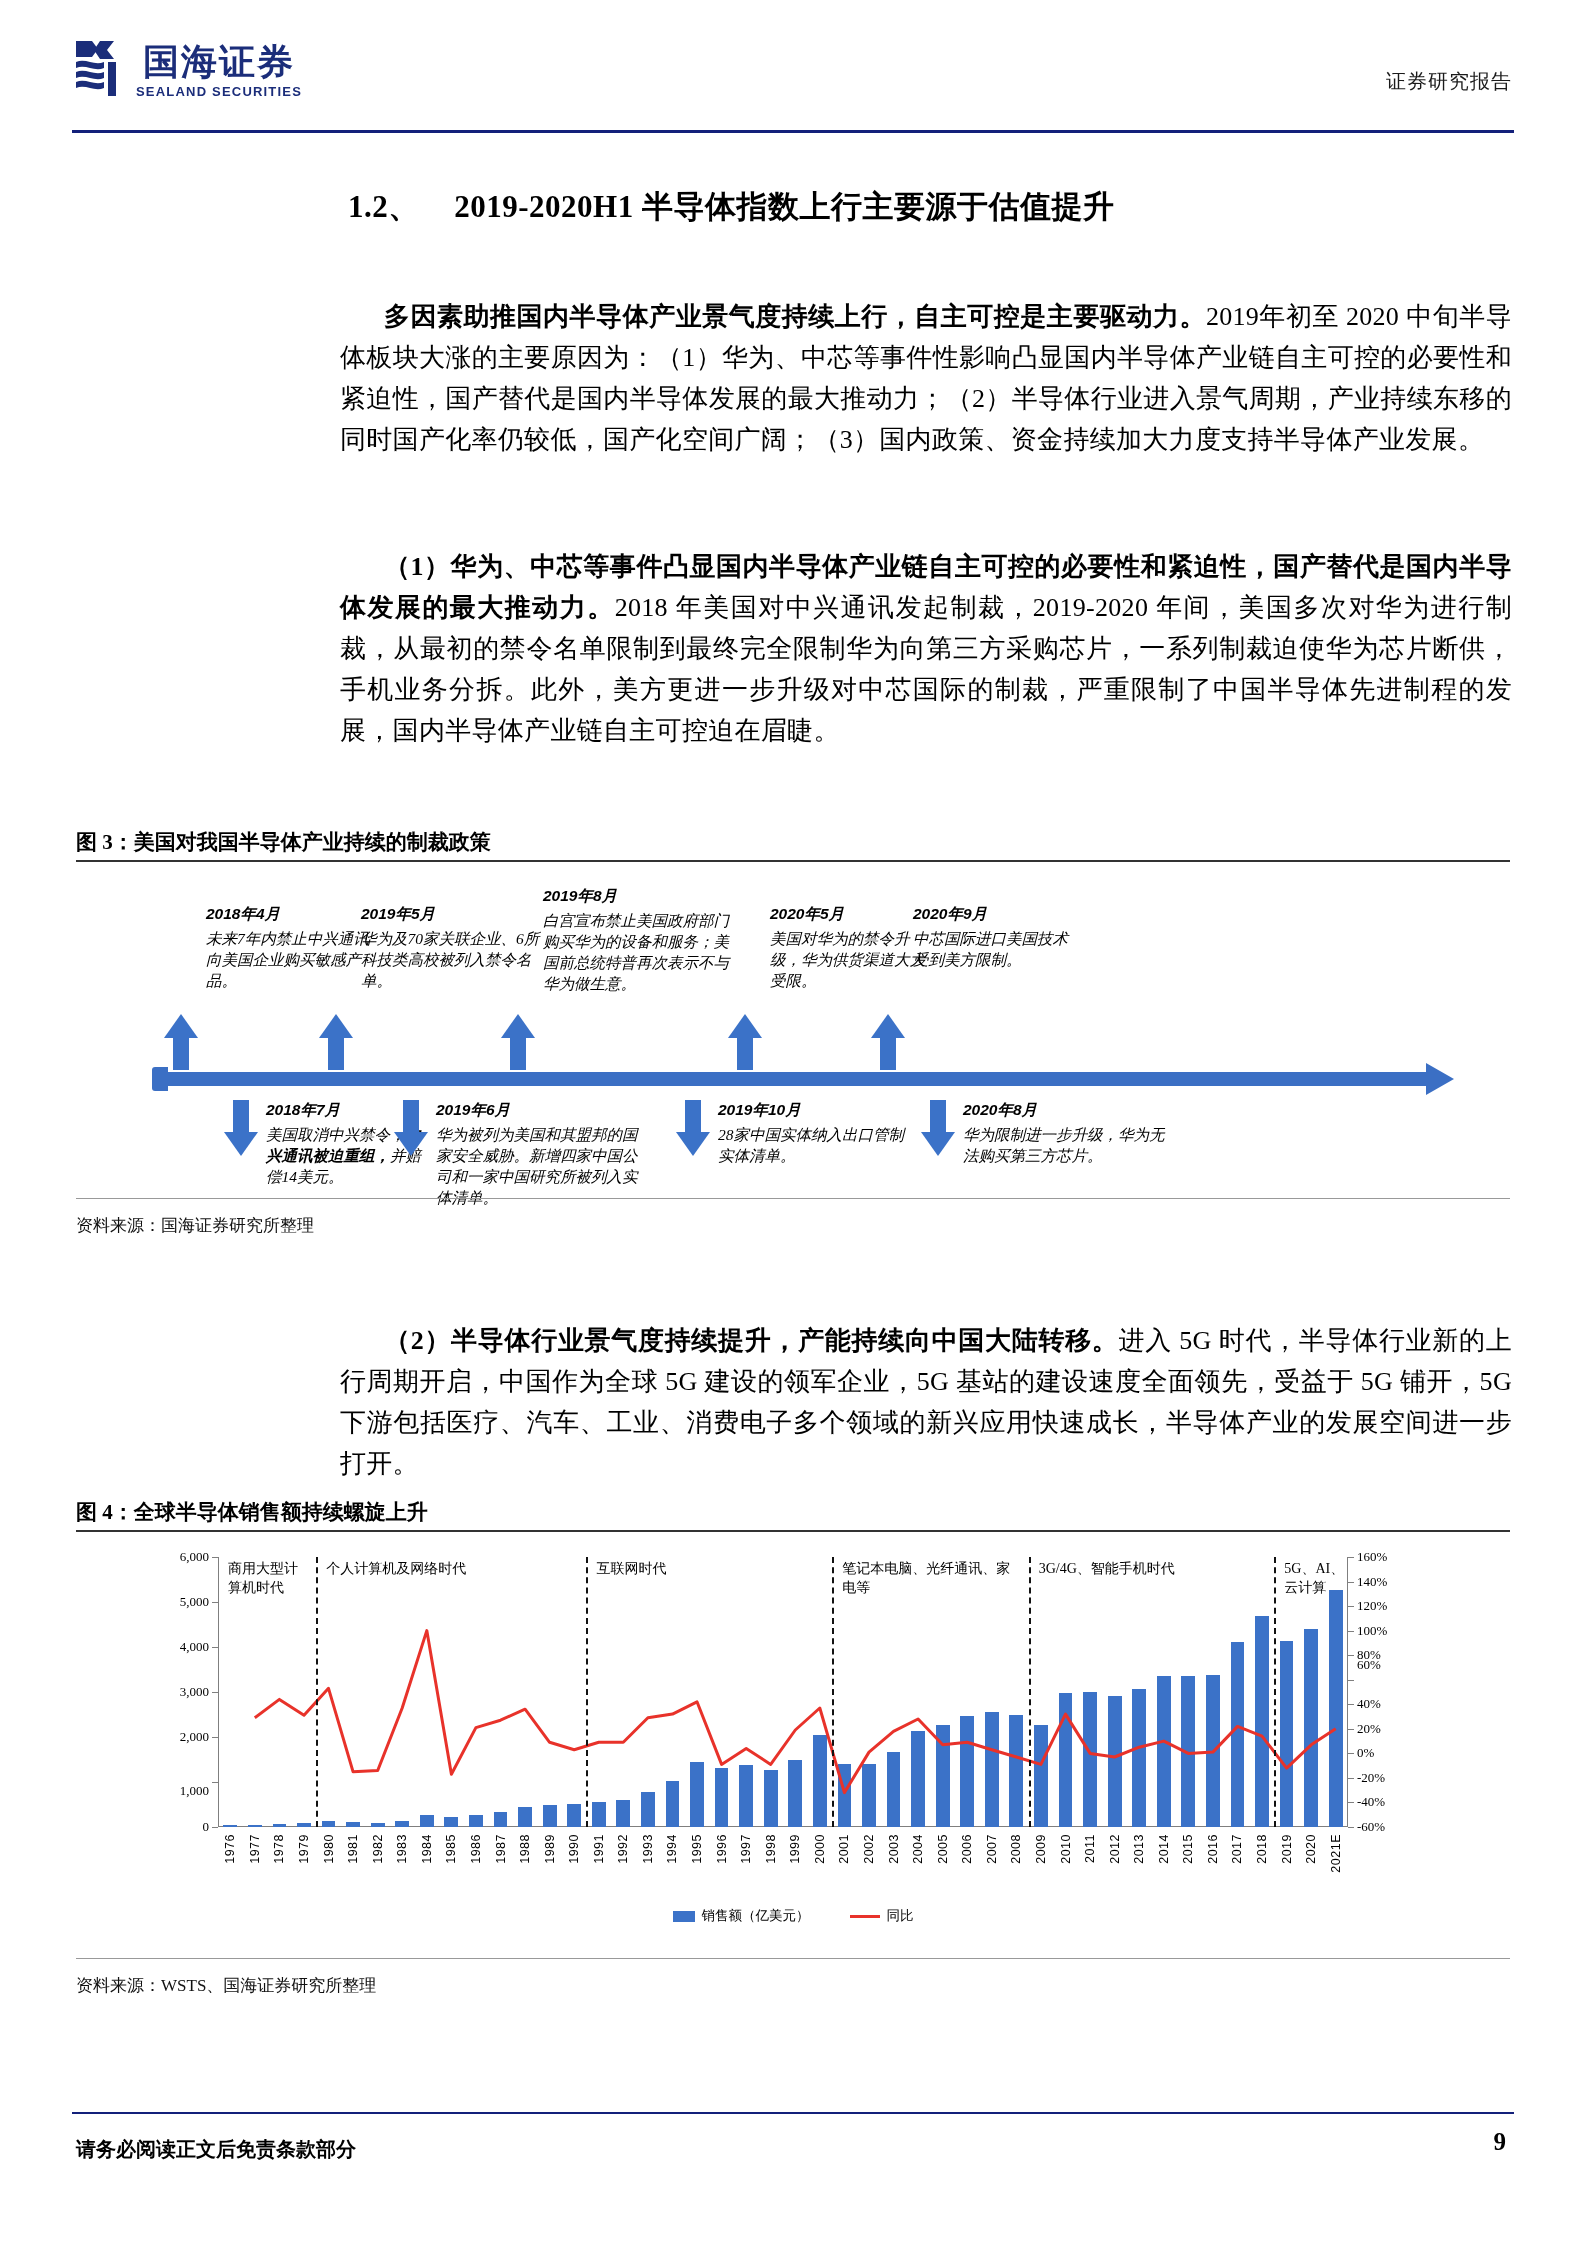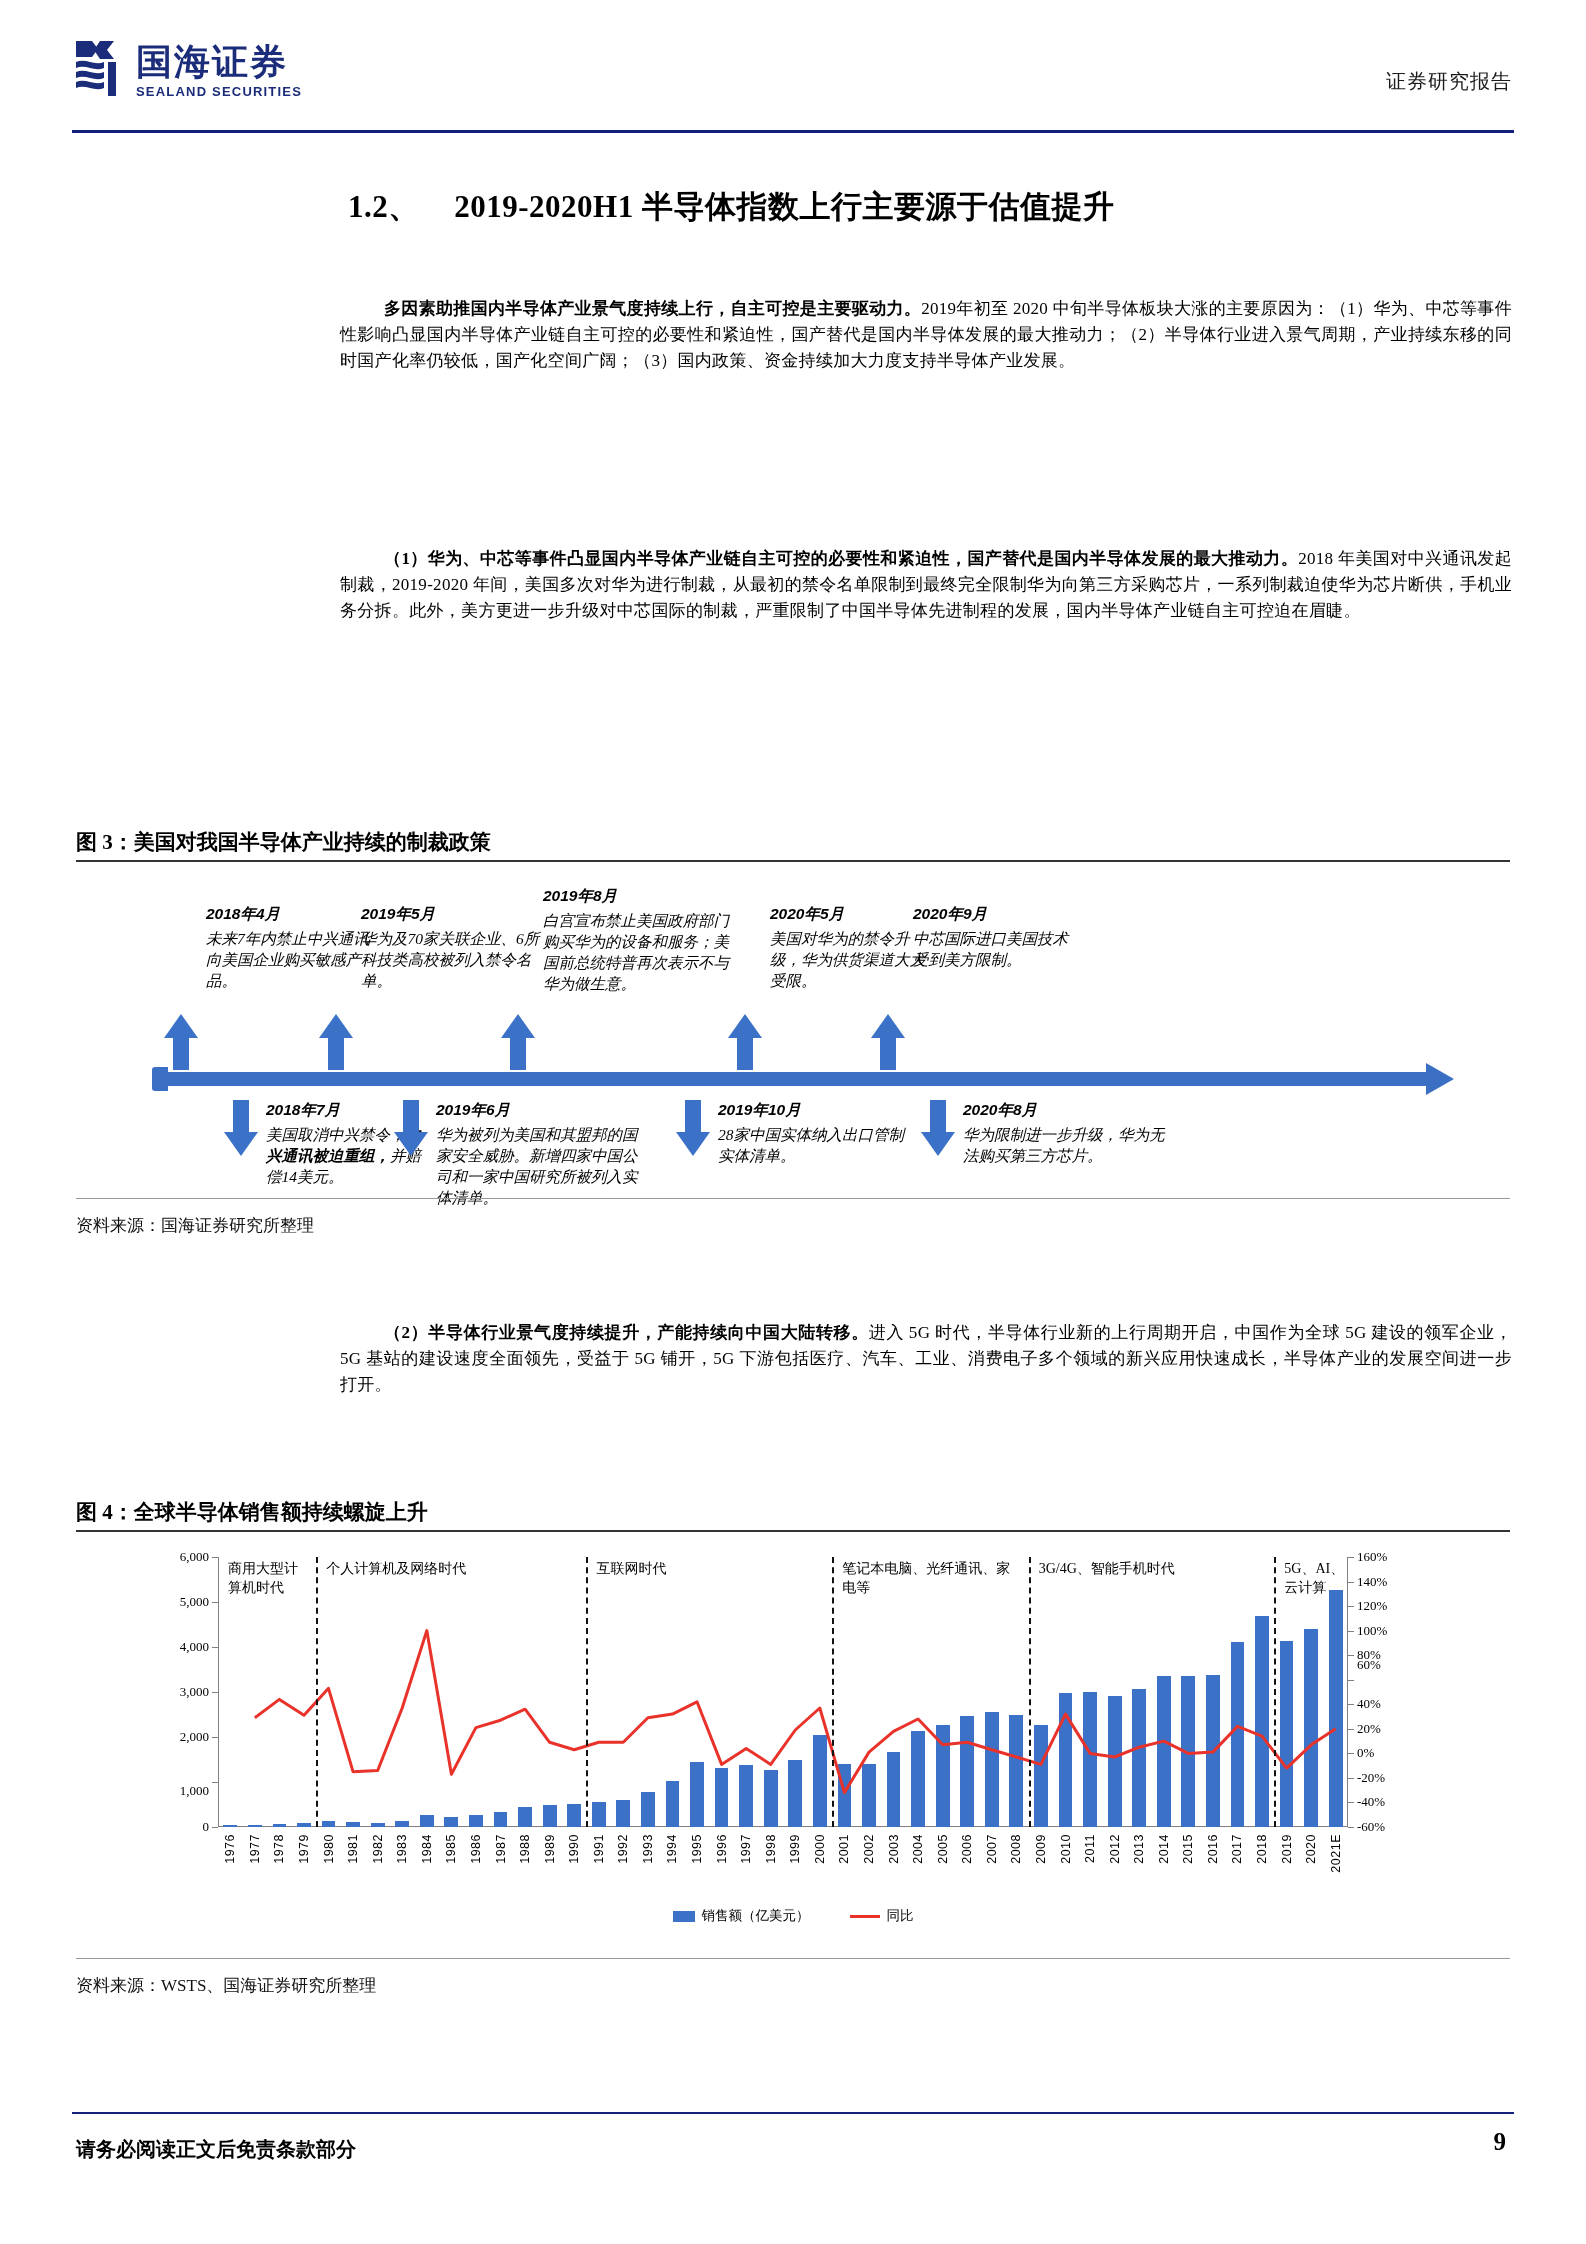--- a/index.html
+++ b/index.html
@@ -7,39 +7,39 @@
     width:1586px;height:2244px;
     background:#ffffff;
     font-family:"Liberation Serif", serif;
     color:#000;
     position:relative;
     overflow:hidden;
   }
   .page{position:absolute;inset:0;}
 
   
-  .header{position:absolute;left:0;right:0;top:0;height:150px;}
+  .header{position:absolute;left:0;right:0;top:0;height:150px;text-align:center;}
   .logo-wrap{position:absolute;left:72px;top:38px;display:flex;align-items:flex-end;gap:10px;}
   .logo-mark{width:54px;height:60px;}
   .logo-text{display:flex;flex-direction:column;line-height:1;}
   .logo-cn{font-family:"Liberation Sans",sans-serif;font-weight:bold;font-size:36px;color:#1b2d7a;letter-spacing:2px;}
   .logo-en{font-family:"Liberation Sans",sans-serif;font-weight:bold;font-size:13px;color:#1b2d7a;letter-spacing:1.2px;margin-top:5px;}
   .header-right{position:absolute;right:74px;top:68px;font-size:20px;color:#1a1a1a;font-family:"Liberation Serif",serif;letter-spacing:1px;}
   .header-rule{position:absolute;left:72px;right:72px;top:130px;height:3px;background:#13207a;}
 
   
   .h2{
     position:absolute;left:348px;top:186px;
     font-family:"Liberation Serif",serif;
     font-weight:bold;font-size:31px;letter-spacing:0.5px;
     white-space:nowrap;
   }
   .para{
     position:absolute;
-    font-size:17px;line-height:26px;
+    font-size:26px;line-height:41px;
     text-align:justify;
     letter-spacing:0.3px;
   }
   .para b{font-weight:bold;}
   #para1{left:340px;right:74px;top:296px;text-indent:44px;}
   #para2{left:340px;right:74px;top:546px;text-indent:44px;}
   #para3{left:340px;right:74px;top:1320px;text-indent:44px;}
 
   
   .fig-title{

